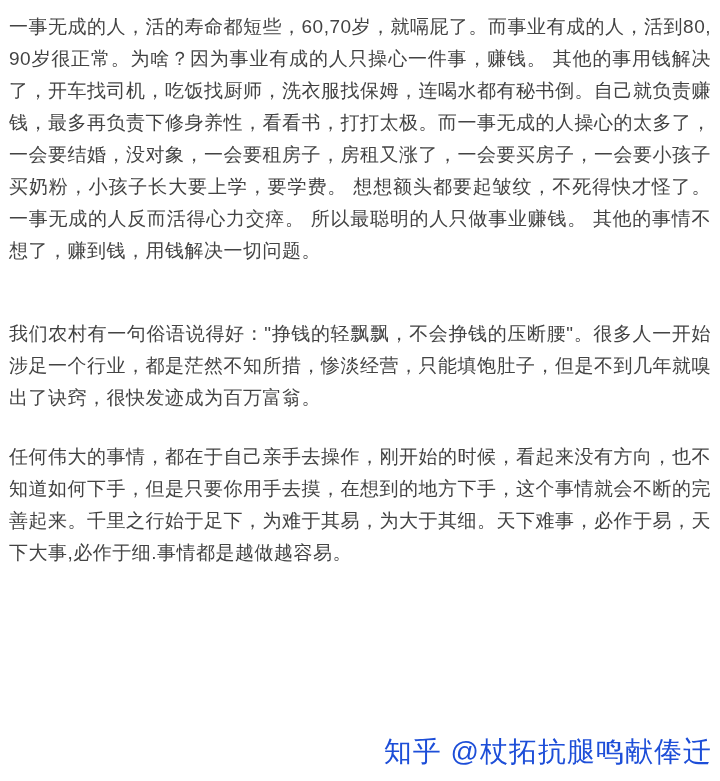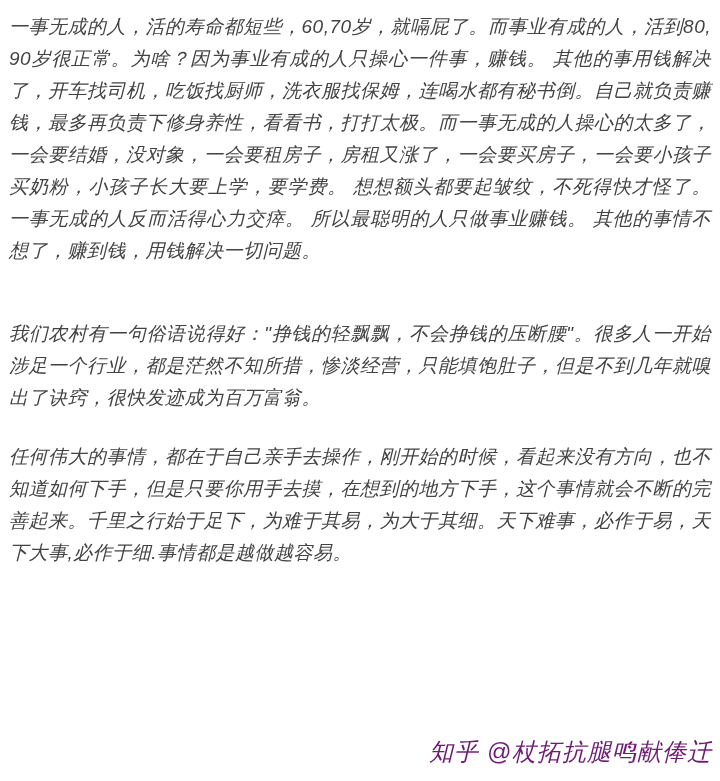--- a/index.html
+++ b/index.html
@@ -1,15 +1,15 @@
 <!DOCTYPE html>
 <html lang="zh"><head>
 <meta charset="utf-8">
 <style>
-  * { margin: 0; padding: 0; box-sizing: border-box; font-style: italic; }
+  * { margin: 0; padding: 0; box-sizing: border-box; }
 
   html, body {
     width: 720px;
     height: 781px;
     background: #ffffff;
     overflow: hidden;
   }
 
   .page {
     position: relative;
@@ -33,24 +33,24 @@
 
   .para-1 { margin-bottom: 51px; }
   .para-2 { margin-bottom: 27px; }
   .para-3 { margin-bottom: 46px; }
   .para-4 { margin-bottom: 0; }
 
   .watermark {
     position: absolute;
     right: 8px;
     top: 736px;
-    font-size: 24px;
+    font-size: 28px;
     line-height: 32px;
     letter-spacing: 1px;
-    color: #701a75;
+    color: #1d4ed8;
     text-shadow: 1px 1px 0 #ffffff;
     white-space: nowrap;
     pointer-events: none;
   }
 </style>
 </head>
 <body>
 
 <div class="page">
 

